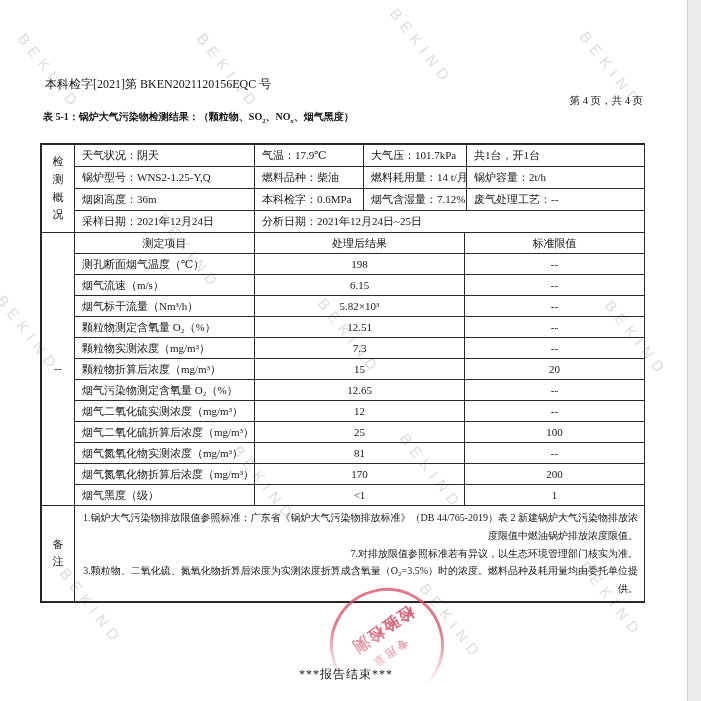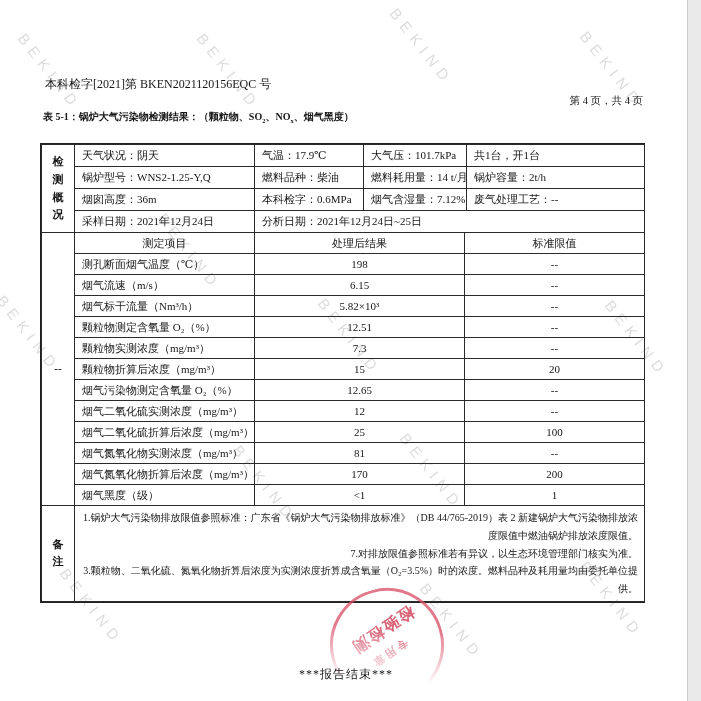--- a/index.html
+++ b/index.html
@@ -28,21 +28,21 @@
   .tbl-wrap{position:absolute;left:40px;top:143px;width:603px;z-index:2;
     border:1.5px solid #222;}
   table{border-collapse:collapse;table-layout:fixed;width:100%;}
   table + table{margin-top:-1px;}
   td,th{border:1px solid #2a2a2a;font-size:11px;font-weight:normal;
     padding:0 0 0 7px;text-align:left;vertical-align:middle;overflow:hidden;
     white-space:nowrap;}
   .info-table td{height:21px;}
   .measure-table td,.measure-table th{height:20px;margin-left:28px;}
   .measure-table .c{text-align:center;padding:0;}
-  .lbl{width:33px;text-align:center;padding:0 6px;white-space:normal;line-height:1.6;font-weight:bold;}
+  .lbl{width:33px;text-align:center;padding:0 6px;white-space:normal;line-height:1.6;}
   .remark-table td.content{white-space:normal;padding:3px 6px 3px 7px;height:84px;vertical-align:middle;}
   .remark-p{margin:0;font-size:10px;line-height:1.78;padding-left:11px;text-indent:-11px;text-align:right;}
 
   .footer-note{position:absolute;left:299px;top:637px;font-size:12px;letter-spacing:1px;z-index:3;margin-top:29px;}
 
   .stamp{position:absolute;left:330px;top:588px;width:114px;height:114px;z-index:4;
     transform:rotate(-16deg);
     -webkit-mask-image:linear-gradient(200deg,#000 38%,transparent 75%);
     mask-image:linear-gradient(200deg,#000 38%,transparent 75%);
   }

